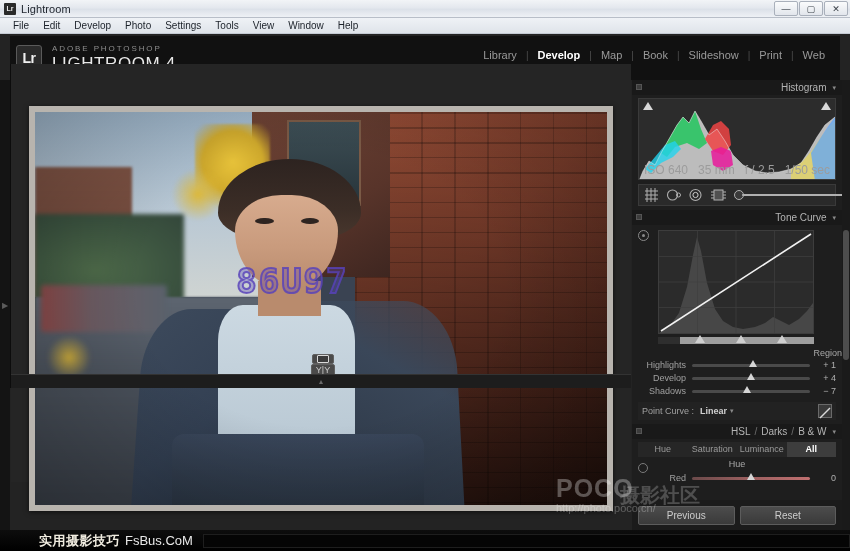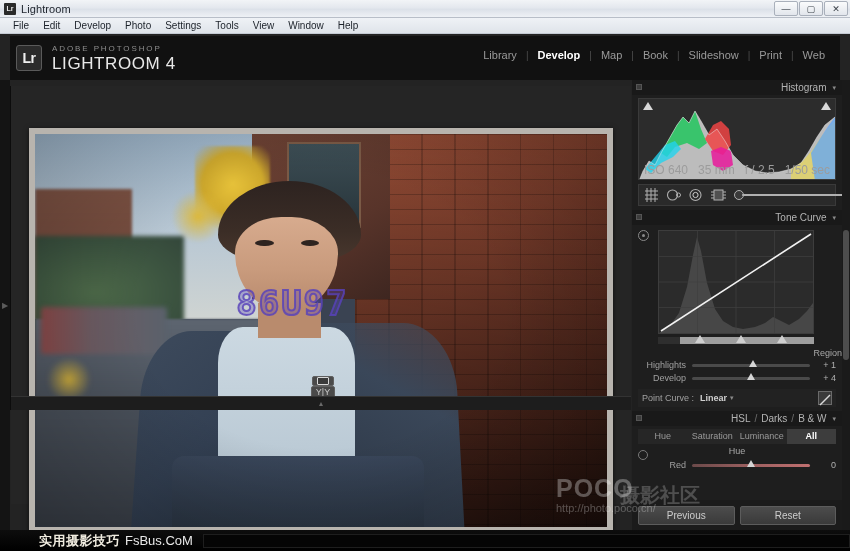--- a/index.html
+++ b/index.html
@@ -98,21 +98,21 @@
   }
   .module {
     font-size: 11px; color: #9a9a9a;
     padding: 0 9px; cursor: default;
   }
   .module.active { color: #ffffff; font-weight: bold; }
   .module-sep { color: #4c4c4c; font-size: 10px; }
 
   
   .stage {
-    position: absolute; left: 10px; top: 52px;
+    position: absolute; left: 10px; top: 30px;
     width: 620px; height: 324px;
     background: #2a2a2a;
     border-left: 1px solid #0c0c0c;
   }
   .stage-canvas {
     position: absolute; left: 0; top: 0;
     width: 620px; height: 418px;
     background: #252525;
   }
   .photo-frame {
@@ -714,20 +714,27 @@
         </span>
         <span class="sl-val">+ 1</span>
       </div>
       <div class="slider-row">
         <span class="sl-name">Develop</span>
         <span class="sl-track">
           <span class="sl-handle" style="left:50%;"></span>
         </span>
         <span class="sl-val">+ 4</span>
       </div>
+      <div class="slider-row">
+        <span class="sl-name">Shadows</span>
+        <span class="sl-track">
+          <span class="sl-handle" style="left:47%;"></span>
+        </span>
+        <span class="sl-val">− 7</span>
+      </div>
 
       <div class="point-curve-row">
         <span class="pc-label">Point Curve :</span>
         <span class="pc-value">Linear</span>
         <span class="pc-caret">▾</span>
         <span class="pc-btn">
           <svg width="12" height="12" viewBox="0 0 12 12">
             <path d="M1,11 L11,1" stroke="#dadada" stroke-width="1.4"></path>
           </svg>
         </span>

